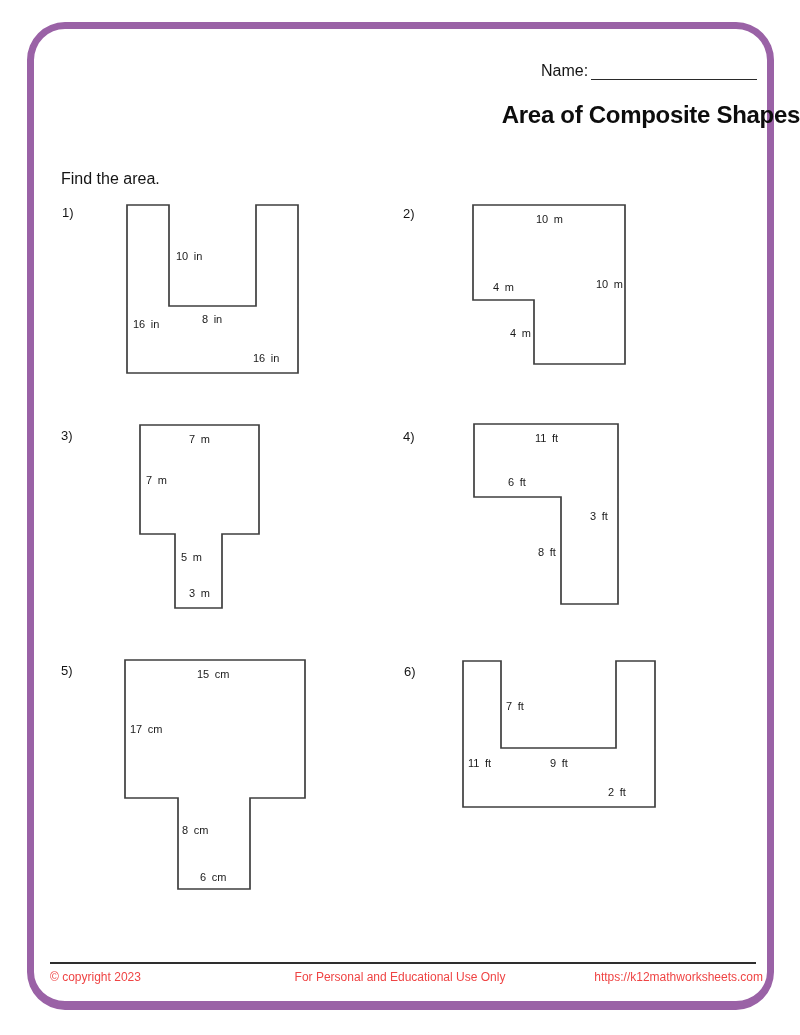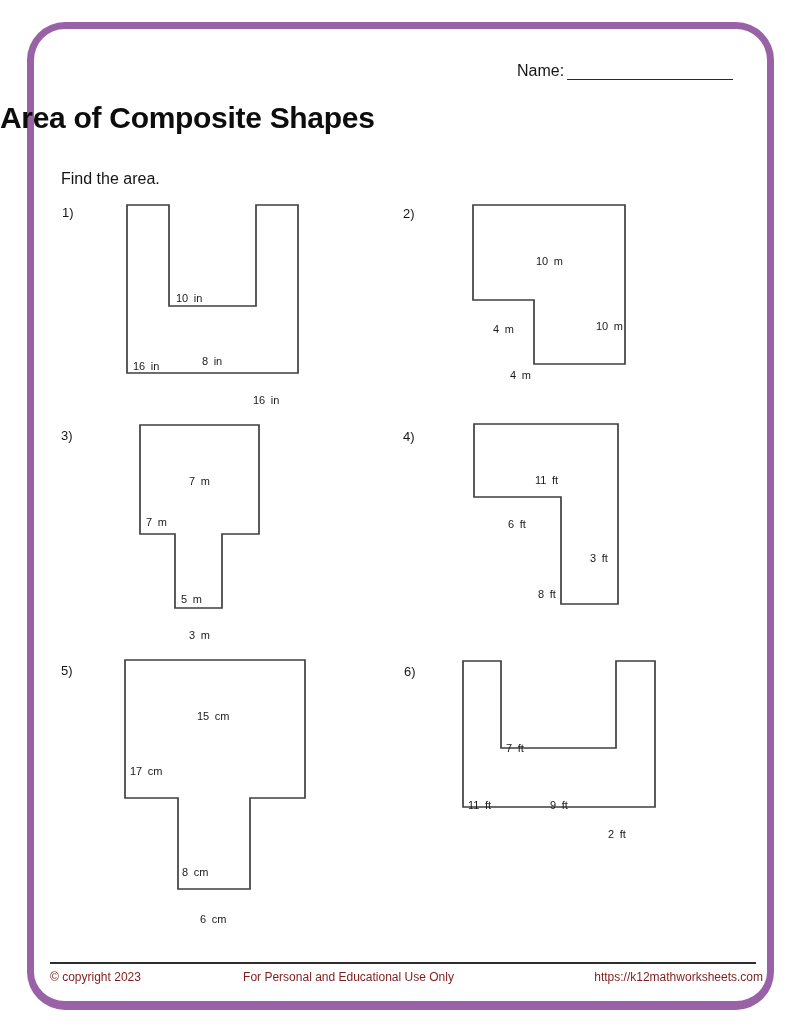--- a/index.html
+++ b/index.html
@@ -7,36 +7,36 @@
   body {
     width:800px; height:1035px; position:relative; overflow:hidden;
     font-family:"Liberation Sans", sans-serif; color:#1f1f1f;
   }
   .page-border {
     position:absolute; left:27px; top:22px; width:747px; height:988px;
     border:7px solid #9a62a6; border-bottom-width:9px; border-radius:38px;
     pointer-events:none;
   }
   .name-row { position:absolute; left:517px; top:62px; font-size:16px; color:#151515; }
-  .name-label { display:inline-block; }
+  .name-label { display:inline-block;margin-left:24px; }
   .name-blank { display:inline-block; width:166px; height:16px; border-bottom:1.5px solid #2a2a2a;
     vertical-align:bottom; margin-left:3px; }
   .title {
-    position:absolute; left:0; top:101px; width:800px; text-align:left;
-    font-size:30px; font-weight:bold; letter-spacing:-0.3px; color:#0d0d0d;
+    position:absolute; left:0; top:101px; width:800px; text-align:right;
+    font-size:24px; font-weight:bold; letter-spacing:-0.3px; color:#0d0d0d;
   }
   .instruction { position:absolute; left:61px; top:170px; font-size:16px; color:#141414; }
   .pnum { position:absolute; font-size:13px; color:#141414; }
   .shape-svg { position:absolute; }
   .shape-svg polygon { fill:#ffffff; stroke:#3f3f3f; stroke-width:1.7; stroke-linejoin:miter; }
-  .dim { position:absolute; font-size:11px; color:#1a1a1a; white-space:nowrap; word-spacing:2.5px;margin-top:42px; }
+  .dim { position:absolute; font-size:11px; color:#1a1a1a; white-space:nowrap; word-spacing:2.5px; }
   .footer-line { position:absolute; left:50px; top:962px; width:706px; border-top:2px solid #2e2e2e; }
-  .footer-text { position:absolute; top:970px; font-size:12px; color:#7f1d1d; }
+  .footer-text { position:absolute; top:970px; font-size:12px; color:#ef4444; }
   .footer-copy { left:50px; }
-  .footer-usage { left:0; width:697px; text-align:center; }
+  .footer-usage { left:0; width:800px; text-align:center; }
   .footer-site { right:37px; }
 </style>
 </head>
 <body>
 
 <div class="page-border"></div>
 
 <div class="name-row">
   <span class="name-label">Name:</span><span class="name-blank"></span>
 </div>

